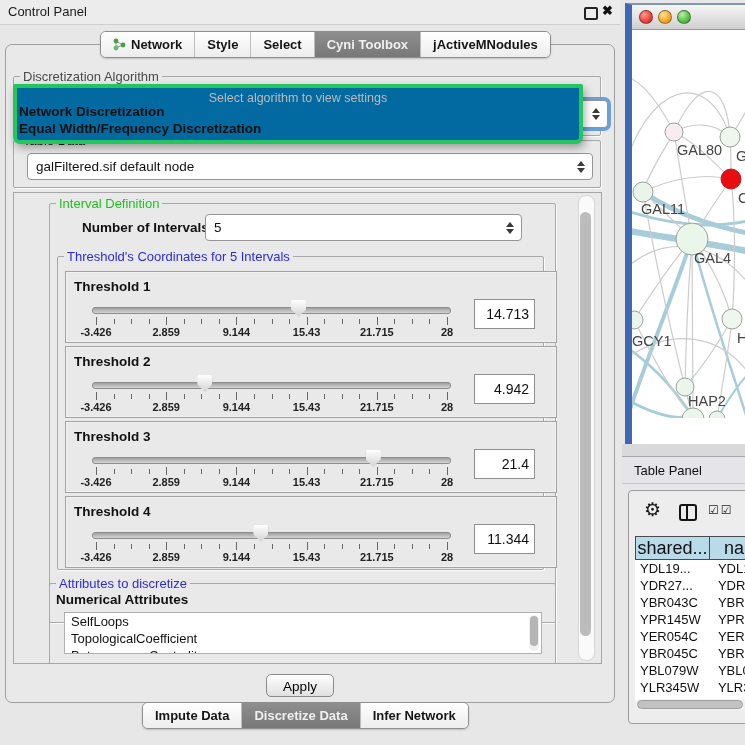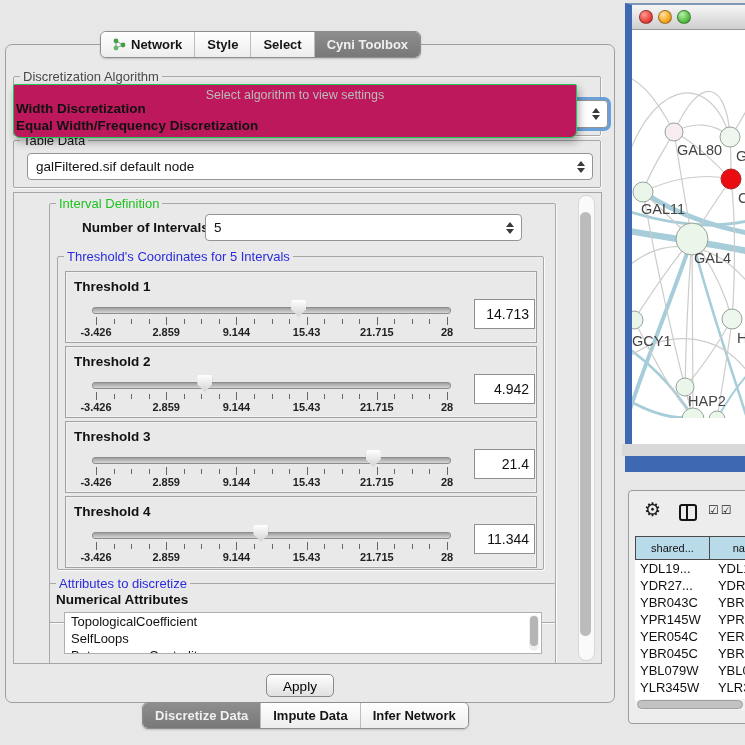--- a/index.html
+++ b/index.html
@@ -25,39 +25,39 @@
          box-shadow:1px 1px 0 rgba(255,255,255,.8);}
   .group-label{position:absolute;top:-8px;left:6px;background:#e9e9e9;padding:0 3px;font-size:13px;}
   .green{color:#1ec21e;} .blue{color:#2b2bdd;} .gray-lab{color:#4a4a4a;}
   .combo{position:absolute;background:#fff;border:1px solid #949494;border-radius:4px;
          font-size:13.5px;display:flex;align-items:center;padding-left:8px;}
   .stepper{position:absolute;right:7px;top:50%;transform:translateY(-50%);display:flex;flex-direction:column;gap:2px;}
   .stepper .up{width:0;height:0;border-left:4px solid transparent;border-right:4px solid transparent;border-bottom:5px solid #3a3a3a;}
   .stepper .dn{width:0;height:0;border-left:4px solid transparent;border-right:4px solid transparent;border-top:5px solid #3a3a3a;}
   #focus-combo{left:20px;top:100px;width:578px;height:26px;box-shadow:0 0 0 3px rgba(99,156,216,.95);z-index:2;}
   
-  #algo-popup{position:absolute;left:13px;top:84px;width:562px;height:52px;background:#be185d;
-              border:1px solid #22c55e;border-radius:2px 2px 7px 7px;box-shadow:2px 4px 9px rgba(0,0,0,.33);z-index:20;}
+  #algo-popup{position:absolute;left:13px;top:84px;width:562px;height:52px;background:#0369a1;
+              border:4px solid #22c55e;border-radius:2px 2px 7px 7px;box-shadow:2px 4px 9px rgba(0,0,0,.33);z-index:20;}
   #algo-popup .hint{position:absolute;left:0;top:3px;width:100%;text-align:center;color:#bbbbbb;font-size:12.5px;}
   .popup-opt{position:absolute;left:2px;font-size:13.5px;white-space:nowrap;}
   .popup-opt.b{font-weight:700;}
   
   #scrollpane{position:absolute;left:13px;top:192px;width:587px;height:470px;border:1px solid #a6a6a6;
               background:#e9e9e9;overflow:hidden;}
   .vscroll{position:absolute;background:#fafafa;border:1px solid #d7d7d7;border-radius:8px;}
   .vthumb{position:absolute;left:1px;width:11px;background:#bcbcbc;border-radius:6px;}
   #main-vscroll{left:564px;top:2px;width:15px;height:464px;}
   #main-vscroll .vthumb{top:16px;height:424px;}
   
   #interval-group{left:35px;top:10px;width:505px;height:418px;}
   #noi-label{position:absolute;left:32px;top:16px;font-size:13.5px;font-weight:700;}
   #noi-combo{left:155px;top:10px;width:307px;height:25px;}
   #coords-group{left:7px;top:52px;width:485px;height:312px;}
   .th-box{position:absolute;left:7px;width:470px;height:70px;border:1px solid #a2a2a2;background:#e9e9e9;
-          box-shadow:inset 0 0 0 1px #f2f2f2;}
+          box-shadow:inset 0 0 0 1px #f2f2f2;padding-left:20px;}
   .th-title{position:absolute;left:8px;top:7px;font-size:13.5px;font-weight:700;}
   .th-track{position:absolute;left:26px;top:35px;width:357px;height:5px;border-radius:3px;
             background:linear-gradient(#9f9f9f,#d6d6d6);border:1px solid #8d8d8d;}
   .th-thumb{position:absolute;top:28px;width:15px;height:17px;background:linear-gradient(#ffffff,#d2d2d2);
             clip-path:polygon(8% 0,92% 0,100% 12%,100% 55%,50% 100%,0 55%,0 12%);
             filter:drop-shadow(0 0 1px #707070);}
   .tick{position:absolute;width:1px;background:#676767;}
   .tick.minor{top:47px;height:5px;} .tick.major{top:45px;height:8px;}
   .tick-lab{position:absolute;top:54px;transform:translateX(-50%);font-size:11px;font-weight:700;color:#222;white-space:nowrap;}
   .th-val{position:absolute;left:408px;top:27px;width:54px;height:28px;background:#fff;border:1px solid #8f8f8f;
@@ -86,35 +86,40 @@
   #tp-gap{position:absolute;left:622px;top:444px;width:123px;height:12px;background:#d9d9d9;}
   #tp-header{position:absolute;left:622px;top:456px;width:123px;height:28px;background:#e4e4e9;
              border-top:1px solid #a9a9a9;border-bottom:1px solid #c6c6cb;font-size:13px;line-height:28px;padding-left:12px;box-sizing:border-box;}
   #table-panel{position:absolute;left:628px;top:490px;width:135px;height:232px;background:#ededed;
                border:1px solid #9b9b9b;border-radius:4px;}
   #tp-gear{position:absolute;left:15px;top:7px;font-size:19px;color:#1a1a1a;}
   #tp-split{position:absolute;left:50px;top:13px;width:14px;height:13px;border:2px solid #141414;border-radius:3px;}
   #tp-split .mid{position:absolute;left:5px;top:0;width:2px;height:13px;background:#141414;}
   #tp-checks{position:absolute;left:79px;top:12px;font-size:12px;color:#222;letter-spacing:2px;}
   .hcell{position:absolute;top:45px;height:24px;background:#b9dbe9;border:1px solid #4a4a4a;
-         box-sizing:border-box;font-size:11px;text-align:center;line-height:22px;}
+         box-sizing:border-box;font-size:18px;text-align:center;line-height:22px;}
   #hc1{left:6px;width:75px;} #hc2{left:80px;width:75px;}
   #rows-wrap{position:absolute;left:6px;top:69px;width:149px;height:141px;background:#fff;overflow:hidden;}
   .trow{display:flex;height:17px;}
   .trow .c1{width:74px;padding-left:5px;font-size:13px;line-height:17px;white-space:nowrap;overflow:hidden;}
   .trow .c2{width:70px;padding-left:8px;font-size:13px;line-height:17px;white-space:nowrap;overflow:hidden;}
   #tp-hscroll{position:absolute;left:6px;top:208px;width:128px;height:11px;background:#f2f2f2;border-radius:6px;}
   #tp-hscroll .hthumb{position:absolute;left:2px;top:1px;width:106px;height:9px;background:#c2c2c2;
                       border:1px solid #a0a0a0;border-radius:5px;box-sizing:border-box;}
 </style>
 </head>
 <body>
 
 <div id="app">
 
+  <div id="titlebar">
+    <span class="t">Control Panel</span>
+    <span id="float-ic"></span>
+    <span id="close-ic">✖</span>
+  </div>
 
   <div id="outer-panel"></div>
 
   <div id="top-tabs" class="tabstrip">
       <div class="tab">
         <svg width="13" height="13" viewBox="0 0 13 13">
           <line x1="3" y1="3" x2="10" y2="7" stroke="#9a9a9a"></line>
           <line x1="3" y1="10" x2="10" y2="7" stroke="#9a9a9a"></line>
           <line x1="3" y1="3" x2="3" y2="10" stroke="#9a9a9a"></line>
           <circle cx="3" cy="3" r="2.4" fill="#43a047"></circle>
@@ -125,35 +130,38 @@
       </div>
       <div class="tab">
         <span>Style</span>
       </div>
       <div class="tab">
         <span>Select</span>
       </div>
       <div class="tab selected">
         <span>Cyni Toolbox</span>
       </div>
+      <div class="tab">
+        <span>jActiveMNodules</span>
+      </div>
     </div>
 
   <div class="group" style="left:13px;top:76px;width:586px;height:58px;">
     <span class="group-label gray-lab">Discretization Algorithm</span>
   </div>
   <div id="focus-combo" class="combo">
     <span class="stepper">
         <span class="up"></span>
         <span class="dn"></span>
       </span>
   </div>
 
   <div id="algo-popup">
     <div class="hint">Select algorithm to view settings</div>
-    <div class="popup-opt b" style="top:16px;">Width Discretization</div>
+    <div class="popup-opt b" style="top:16px;">Network Discretization</div>
     <div class="popup-opt" style="top:33px;font-weight:bold;">Equal Width/Frequency Discretization</div>
   </div>
 
   <div class="group" style="left:13px;top:140px;width:586px;height:46px;">
     <span class="group-label">Table Data</span>
     <div class="combo" style="left:13px;top:12px;width:556px;height:25px;">
       <span>galFiltered.sif default node</span>
       <span class="stepper">
           <span class="up"></span>
           <span class="dn"></span>
@@ -311,39 +319,39 @@
       </div>
     </div>
 
     <div class="group" id="attr-group">
       <span class="group-label blue">Attributes to discretize</span>
       <span id="attr-title">Numerical Attributes</span>
       <div id="attr-list">
         <div class="vscroll" id="attr-scroll">
             <div class="vthumb"></div>
           </div>
-      <div class="attr-item">TopologicalCoefficient</div>
-          <div class="attr-item">SelfLoops</div>
+      <div class="attr-item">SelfLoops</div>
+          <div class="attr-item">TopologicalCoefficient</div>
           <div class="attr-item">BetweennessCentrality</div>
         </div>
     </div>
 
     <div class="vscroll" id="main-vscroll">
         <div class="vthumb"></div>
       </div>
   </div>
 
   <button id="apply-btn">Apply</button>
 
   <div id="bottom-tabs" class="tabstrip">
+      <div class="tab">
+        <span>Impute Data</span>
+      </div>
       <div class="tab selected">
         <span>Discretize Data</span>
-      </div>
-      <div class="tab">
-        <span>Impute Data</span>
       </div>
       <div class="tab">
         <span>Infer Network</span>
       </div>
     </div>
 
   <div id="net-window">
     <div id="net-titlebar">
       <span class="tl red"></span>
       <span class="tl yel"></span>
@@ -397,20 +405,21 @@
         <text x="106" y="173" font-size="14.5" fill="#454545" font-family="&quot;Liberation Sans&quot;,sans-serif">C</text>
         <text x="9" y="184" font-size="14.5" fill="#454545" font-family="&quot;Liberation Sans&quot;,sans-serif">GAL11</text>
         <text x="62" y="233" font-size="14.5" fill="#454545" font-family="&quot;Liberation Sans&quot;,sans-serif">GAL4</text>
         <text x="0" y="316" font-size="14.5" fill="#454545" font-family="&quot;Liberation Sans&quot;,sans-serif">GCY1</text>
         <text x="105" y="313" font-size="14.5" fill="#454545" font-family="&quot;Liberation Sans&quot;,sans-serif">H</text>
         <text x="56" y="376" font-size="14.5" fill="#454545" font-family="&quot;Liberation Sans&quot;,sans-serif">HAP2</text>
       </svg>
   </div>
 
   <div id="tp-gap"></div>
+  <div id="tp-header">Table Panel</div>
   <div id="table-panel">
     <span id="tp-gear">⚙</span>
     <span id="tp-split">
         <span class="mid"></span>
       </span>
     <span id="tp-checks">☑☑</span>
     <div class="hcell" id="hc1">shared...</div>
     <div class="hcell" id="hc2">name</div>
     <div id="rows-wrap">
         <div class="trow">

